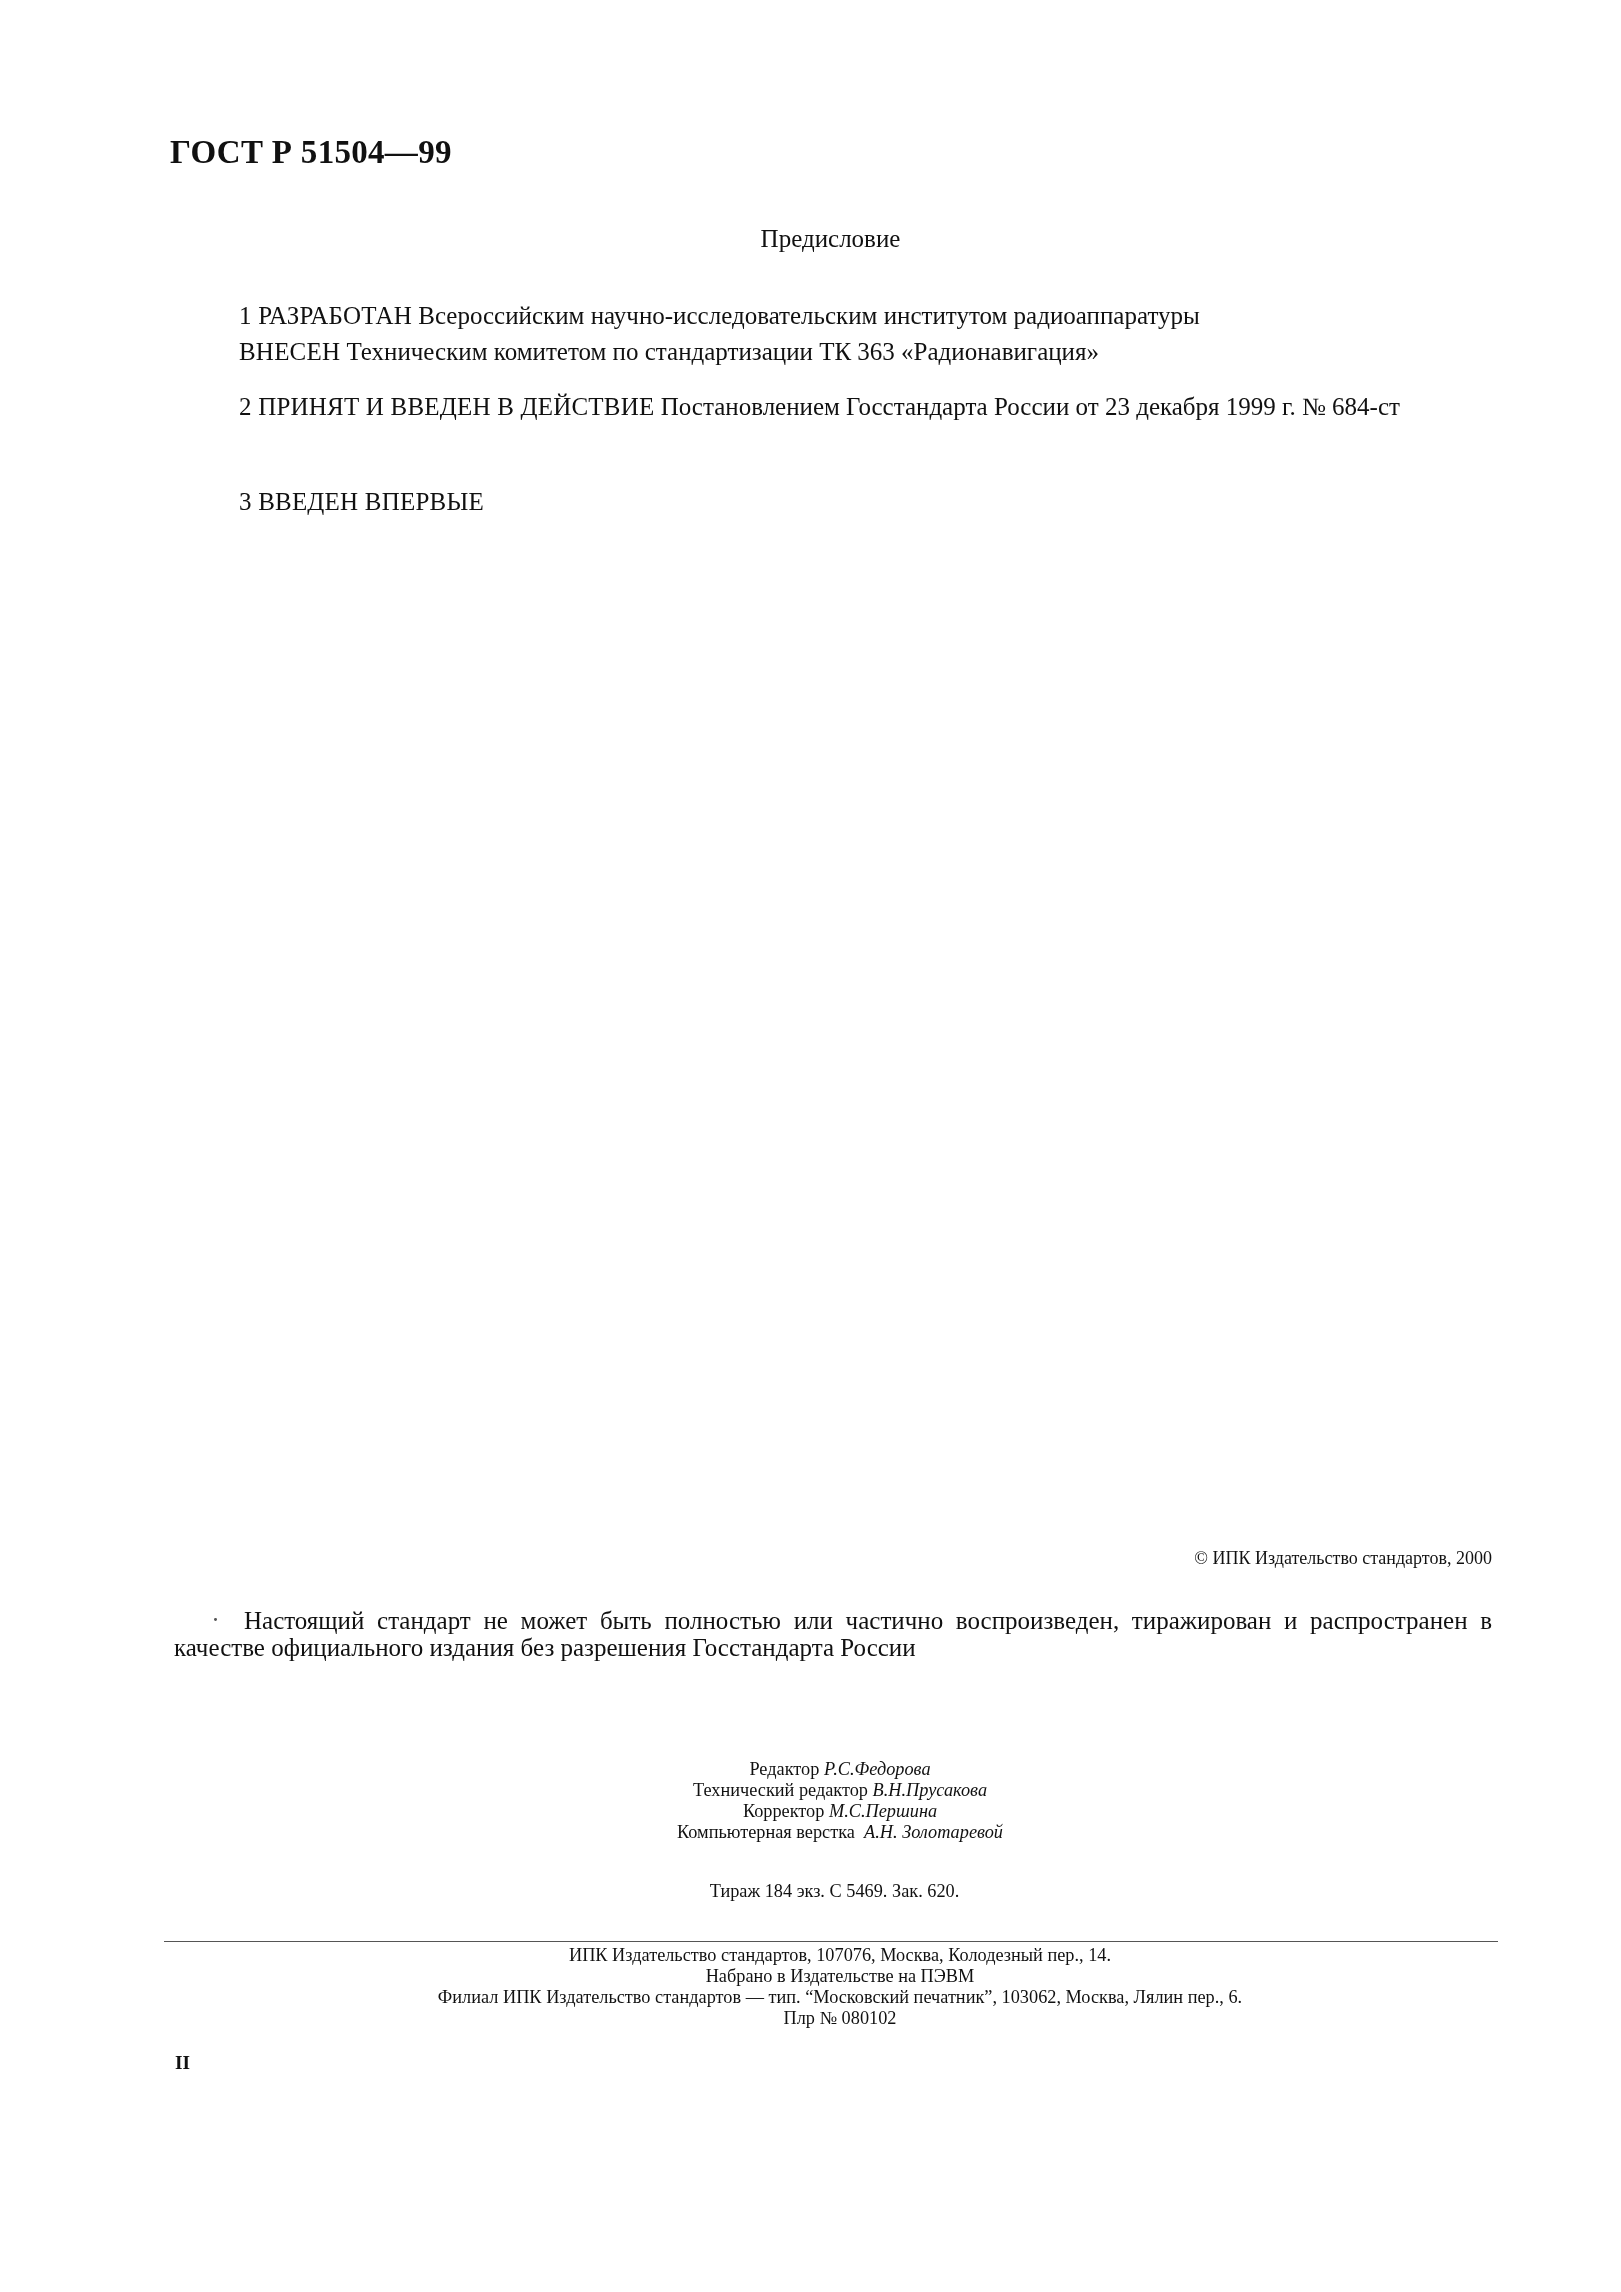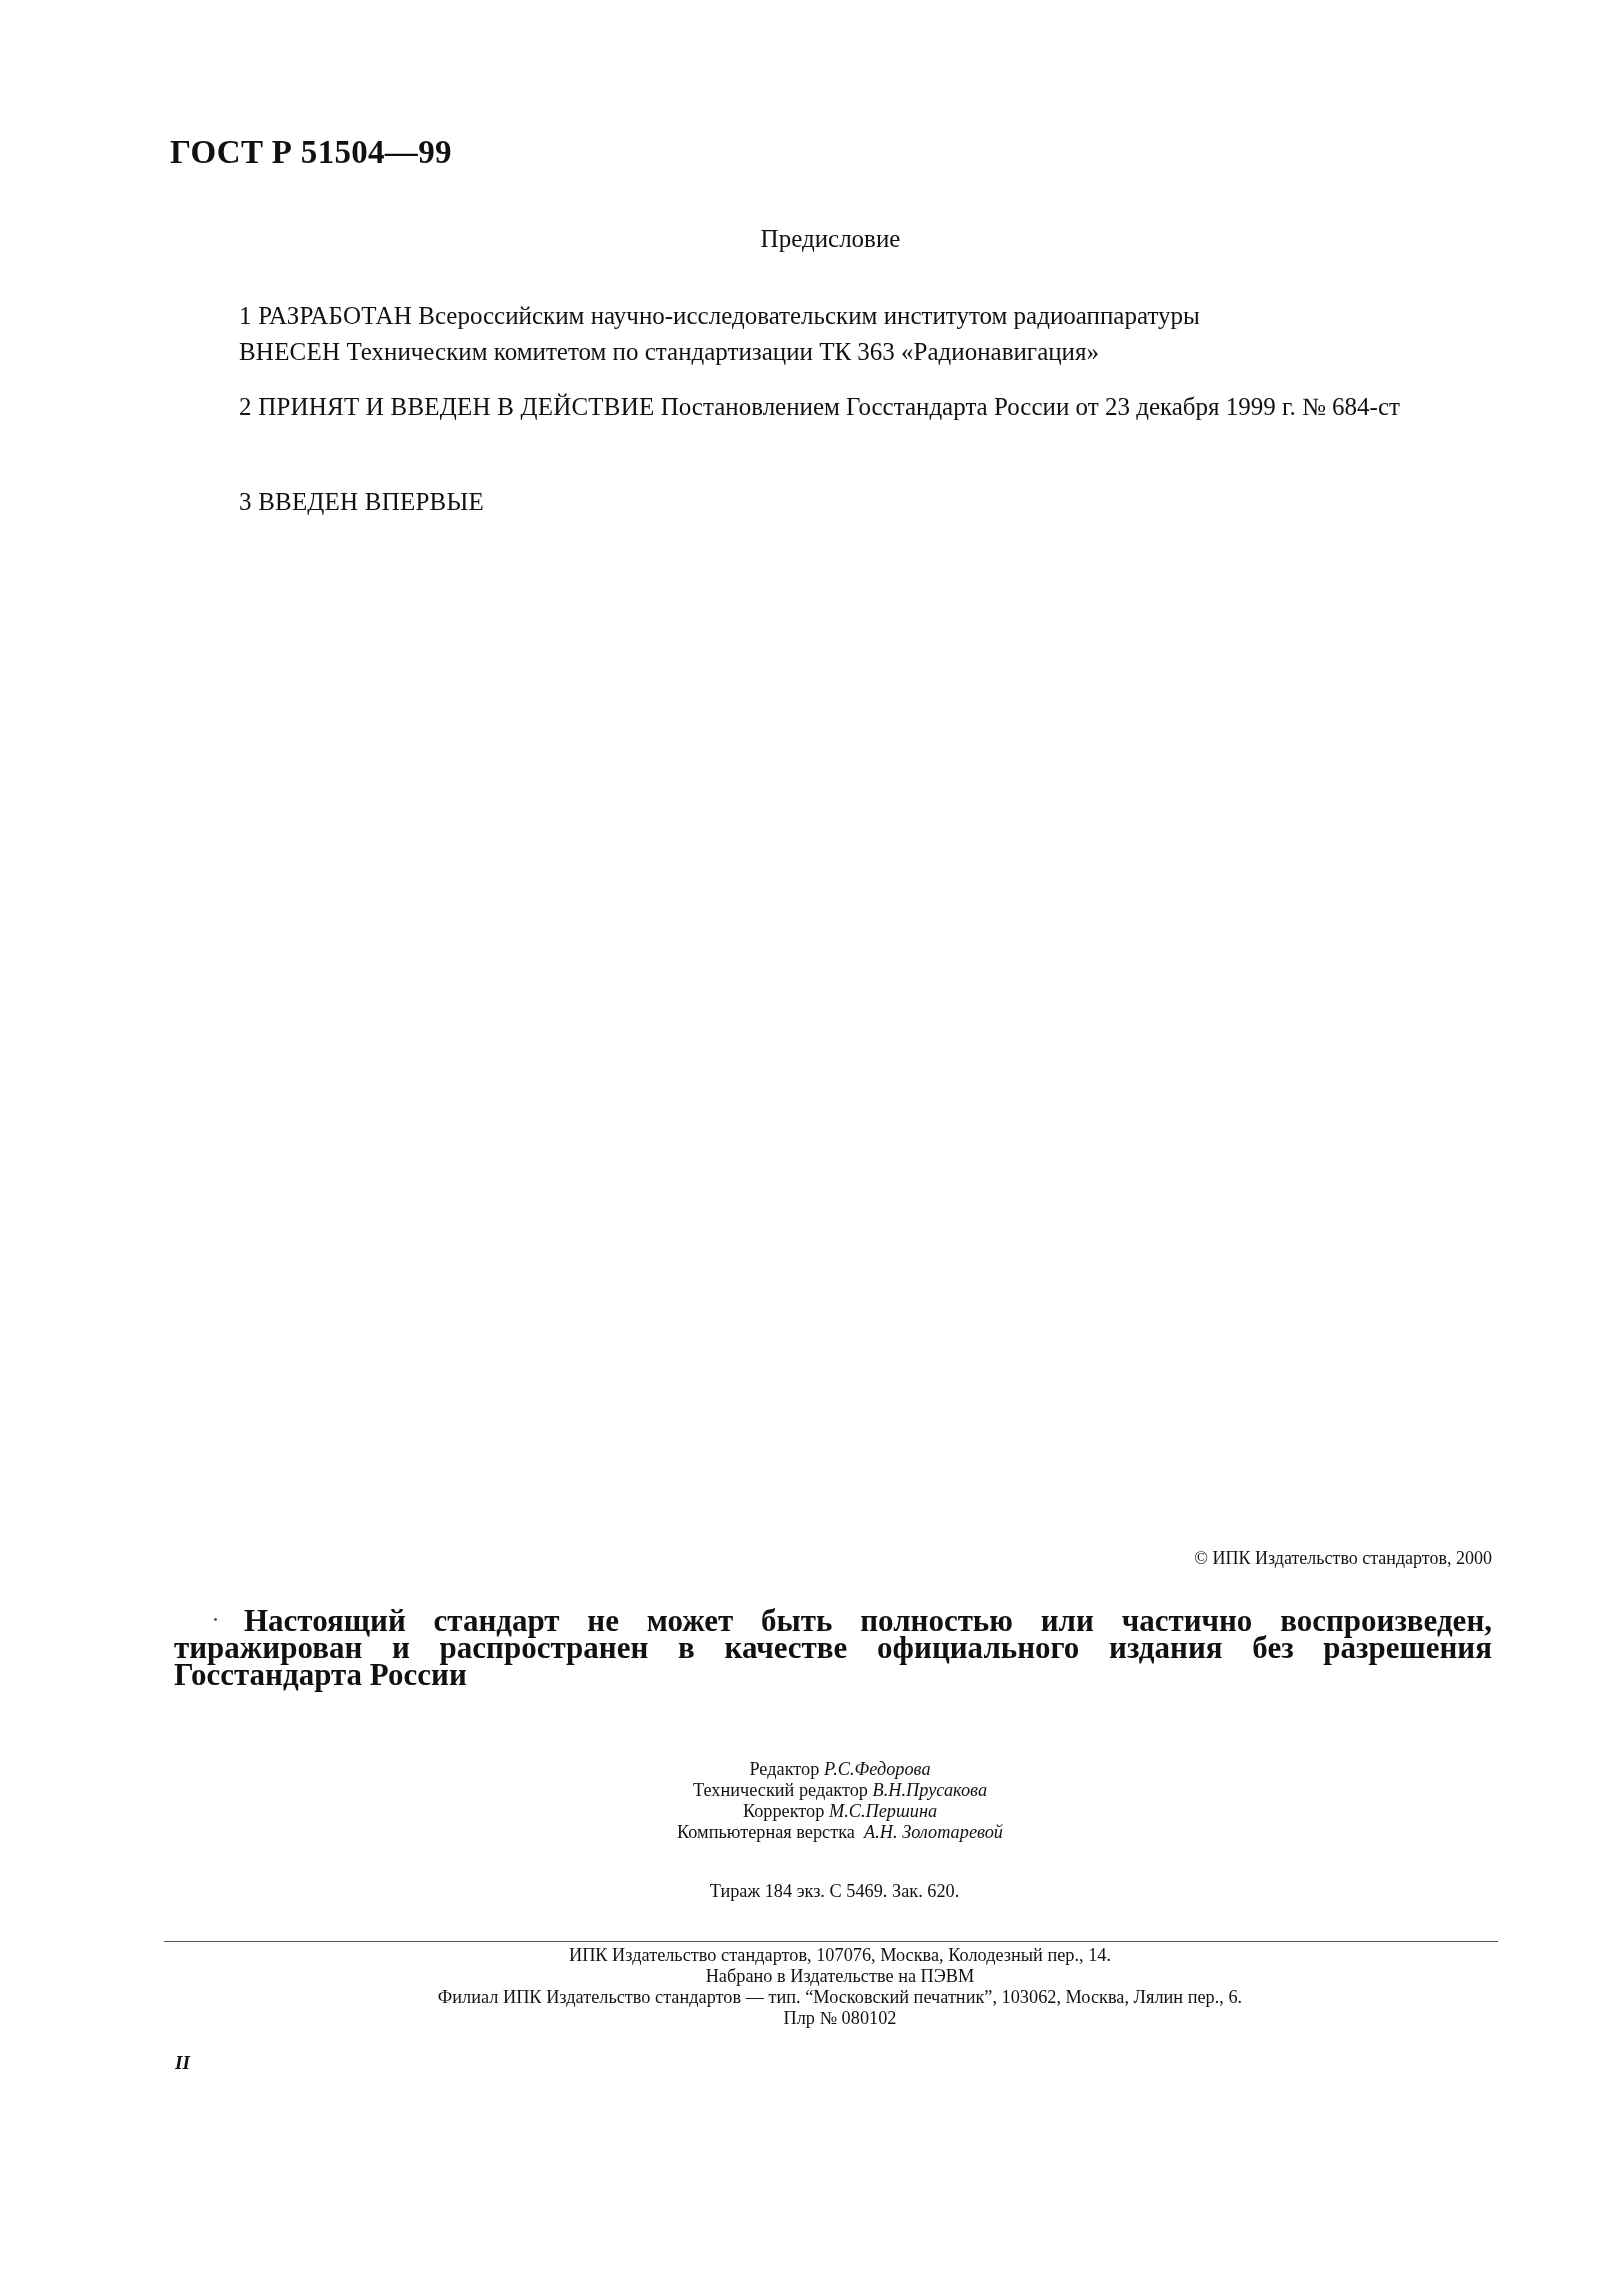--- a/index.html
+++ b/index.html
@@ -53,25 +53,24 @@
       right: 129px;
       top: 1548px;
       font-size: 18px;
       line-height: 1.2;
       white-space: nowrap;
     }
     .rights {
       left: 174px;
       width: 1318px;
       top: 1607px;
-      font-size: 31px;
+      font-size: 25px;
       line-height: 27px;
       text-align: justify;
       text-indent: 70px;
-      font-weight: bold;
     }
     .rights-dot {
       left: 214px;
       top: 1618px;
       width: 2.9px;
       height: 2.9px;
       background: #555;
       border-radius: 50%;
     }
 
@@ -111,21 +110,20 @@
       top: 1945px;
       font-size: 18.3px;
       line-height: 21px;
       text-align: center;
     }
     .page-num {
       left: 175px;
       top: 2051px;
       font-size: 19.3px;
       font-weight: bold;
-      font-style: italic;
       line-height: 1.2;
     }
   </style>
 </head>
 <body>
 
 <div class="abs doc-id">ГОСТ Р 51504—99</div>
 
 <div class="abs preface-title">Предисловие</div>
 

